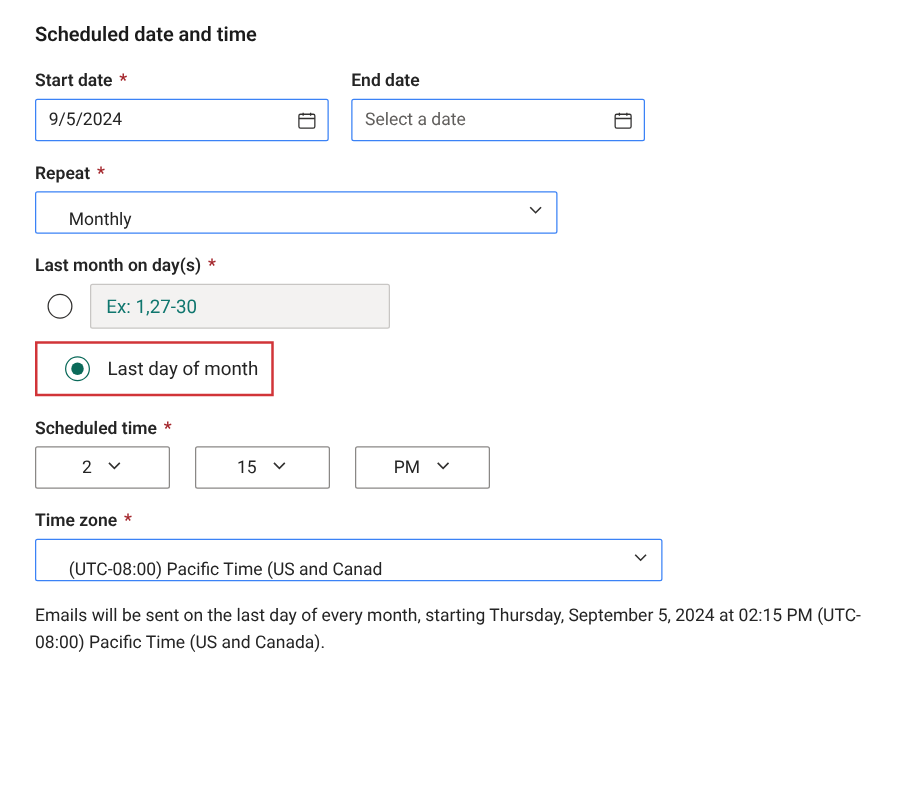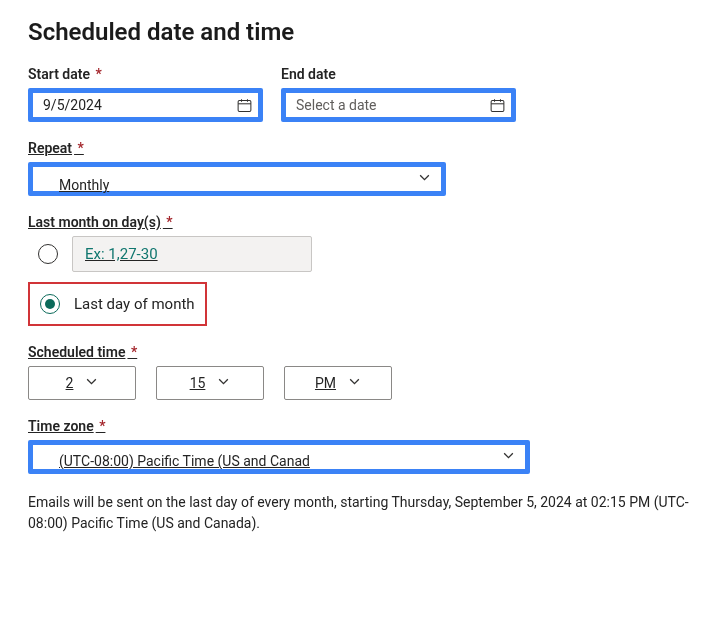--- a/index.html
+++ b/index.html
@@ -6,36 +6,36 @@
   body {
     font-family: "Segoe UI", -apple-system, BlinkMacSystemFont, Roboto, sans-serif;
     font-size: 14px;
     color: #242424;
     margin: 0;
     padding: 18px 28px;
     width: 727px;
     background: #fff;
   }
   h2 {
-    font-size: 24px;
+    font-size: 16px;
     font-weight: 600;
     margin: 0 0 20px 0;
     color: #1b1b1b;
   }
   .row { display: flex; gap: 18px; margin-bottom: 18px; }
   .col { display: flex; flex-direction: column; }
   .field-label {
     font-size: 14px;
     font-weight: 600;
     margin-bottom: 6px;
     color: #242424;
   }
   .required { color: #a4262c; margin-left: 2px; }
   .input-box, .select-box {
-    border: 5px solid #3b82f6;
+    border: 1px solid #3b82f6;
     border-radius: 2px;
     height: 34px;
     font-size: 14px;
     background: #fff;
     display: flex;
     align-items: center;
     position: relative;
   }
   .input-box input {
     border: none;
@@ -61,21 +61,21 @@
     padding: 12px 34px 0 26px;
   }
   .select-label { }
   .chev {
     position: absolute;
     right: 10px;
     top: 50%;
     transform: translateY(-50%);
   }
   .chev-svg { width: 13px; height: 13px; }
-  .block { margin-bottom: 18px; text-decoration: underline; }
+  .block { margin-bottom: 18px; }
   .radio-row {
     display: flex;
     align-items: center;
     gap: 14px;
     margin-bottom: 10px;
     padding-left: 10px;
   }
   .radio {
     width: 20px;
     height: 20px;
@@ -104,21 +104,21 @@
     border: 1px solid #c8c6c4;
     border-radius: 2px;
     padding: 0 12px;
     display: flex;
     align-items: center;
     font-size: 15px;
     color: #0f766e;
   }
   .highlight-box {
     border: 2.5px solid #d13438;
-    padding: 10px 10px 10px 10px;
+    padding: 10px 10px 10px 22px;
     display: inline-flex;
     align-items: center;
     gap: 14px;
     margin-left: 0;
   }
   .time-row { display: flex; gap: 20px; }
   .time-select {
     width: 108px;
     height: 34px;
     border: 1px solid #8a8886;

